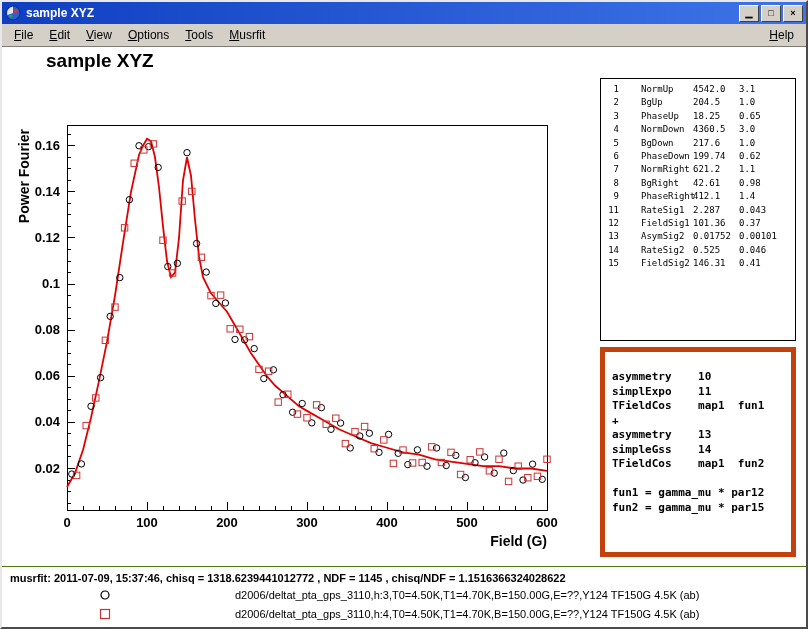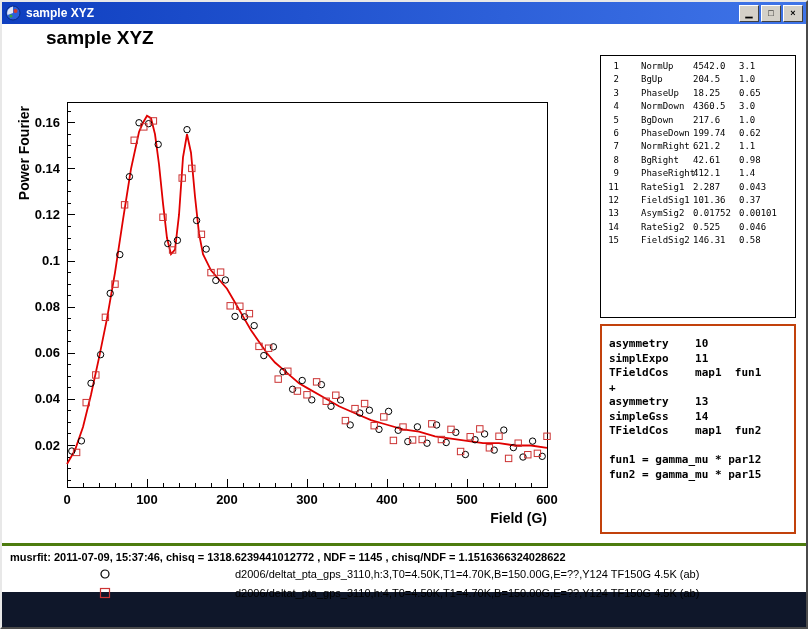--- a/index.html
+++ b/index.html
@@ -27,25 +27,25 @@
   .axis-title{font-family:"Liberation Sans",sans-serif;font-size:14px;font-weight:bold;fill:#000;}
   
   .param-box{position:absolute;left:598px;top:31px;width:196px;height:263px;box-sizing:border-box;
     border:1px solid #000;padding:4px 0 0 6px;font-family:"DejaVu Sans Mono",monospace;font-size:9px;line-height:13.4px;color:#000;}
   .prow{display:flex;white-space:nowrap;}
   .pn{width:12px;text-align:right;flex:0 0 12px;}
   .pname{margin-left:22px;width:52px;flex:0 0 52px;}
   .pval{width:46px;flex:0 0 46px;}
   .perr{flex:1;}
   .theory-box{position:absolute;left:598px;top:300px;width:196px;height:210px;box-sizing:border-box;
-    border:2px solid #c2410c;padding:11px 0 0 7px;font-family:"DejaVu Sans Mono",monospace;font-size:11px;
+    border:5px solid #c2410c;padding:18px 0 0 7px;font-family:"DejaVu Sans Mono",monospace;font-size:11px;
     font-weight:bold;line-height:14.5px;color:#000;}
   .tline{white-space:pre;}
   
-  .status{height:49px;box-sizing:border-box;background:#ffffff;border-top:3px solid #4d7c0f;position:relative;color:#000;}
+  .status{height:61px;box-sizing:border-box;background:#ffffff;border-top:1px solid #4d7c0f;position:relative;color:#000;}
   .status-info{position:absolute;left:8px;top:5px;font-size:11px;font-weight:bold;white-space:nowrap;}
   .legend-row{position:absolute;left:0;right:8px;height:17px;}
   .legend-marker{position:absolute;left:96px;top:1px;}
   .legend-text{position:absolute;left:233px;top:2px;font-size:11px;white-space:nowrap;}
 </style>
 </head>
 <body>
 
 <div class="window">
 
@@ -55,20 +55,34 @@
       <path d="M2.5 10 A6.5 6.5 0 0 1 8 1.5 L8 8 Z" fill="#ffffff" opacity="0.85"></path>
       <circle cx="10.5" cy="6" r="2" fill="#d23a2a"></circle>
       <circle cx="6" cy="11" r="1.6" fill="#3aa53a"></circle>
     </svg>
     <div class="titlebar-title">sample XYZ</div>
     <div class="win-btn">▁</div>
     <div class="win-btn">□</div>
     <div class="win-btn">×</div>
   </div>
 
+  <div class="menubar">
+    <div style="display:flex">
+        <div class="menu-item"><u>F</u>ile</div>
+        <div class="menu-item"><u>E</u>dit</div>
+        <div class="menu-item"><u>V</u>iew</div>
+        <div class="menu-item"><u>O</u>ptions</div>
+        <div class="menu-item"><u>T</u>ools</div>
+        <div class="menu-item"><u>M</u>usrfit</div>
+      </div>
+    <div class="menubar-spacer"></div>
+    <div style="display:flex">
+        <div class="menu-item"><u>H</u>elp</div>
+      </div>
+  </div>
 
   <div class="canvas">
     <div class="plot-title">sample XYZ</div>
     <svg id="plot-svg" width="600" height="519">
         <rect x="65" y="78" width="480" height="385" fill="none" stroke="#000" stroke-width="1" shape-rendering="crispEdges"></rect>
         <line x1="65" y1="463" x2="65" y2="455" stroke="#000" shape-rendering="crispEdges"></line>
         <text x="65" y="480" text-anchor="middle" class="tick-label">0</text>
         <line x1="145" y1="463" x2="145" y2="455" stroke="#000" shape-rendering="crispEdges"></line>
         <text x="145" y="480" text-anchor="middle" class="tick-label">100</text>
         <line x1="225" y1="463" x2="225" y2="455" stroke="#000" shape-rendering="crispEdges"></line>
@@ -328,21 +342,21 @@
           <div class="prow">
             <span class="pn">14</span>
             <span class="pname">RateSig2</span>
             <span class="pval">0.525</span>
             <span class="perr">0.046</span>
           </div>
           <div class="prow">
             <span class="pn">15</span>
             <span class="pname">FieldSig2</span>
             <span class="pval">146.31</span>
-            <span class="perr">0.58</span>
+            <span class="perr">0.41</span>
           </div>
         </div>
     </div>
 
     <div class="theory-box">
       <div>
           <div class="tline">asymmetry    10</div>
           <div class="tline">simplExpo    11</div>
           <div class="tline">TFieldCos    map1  fun1</div>
           <div class="tline">+</div>

